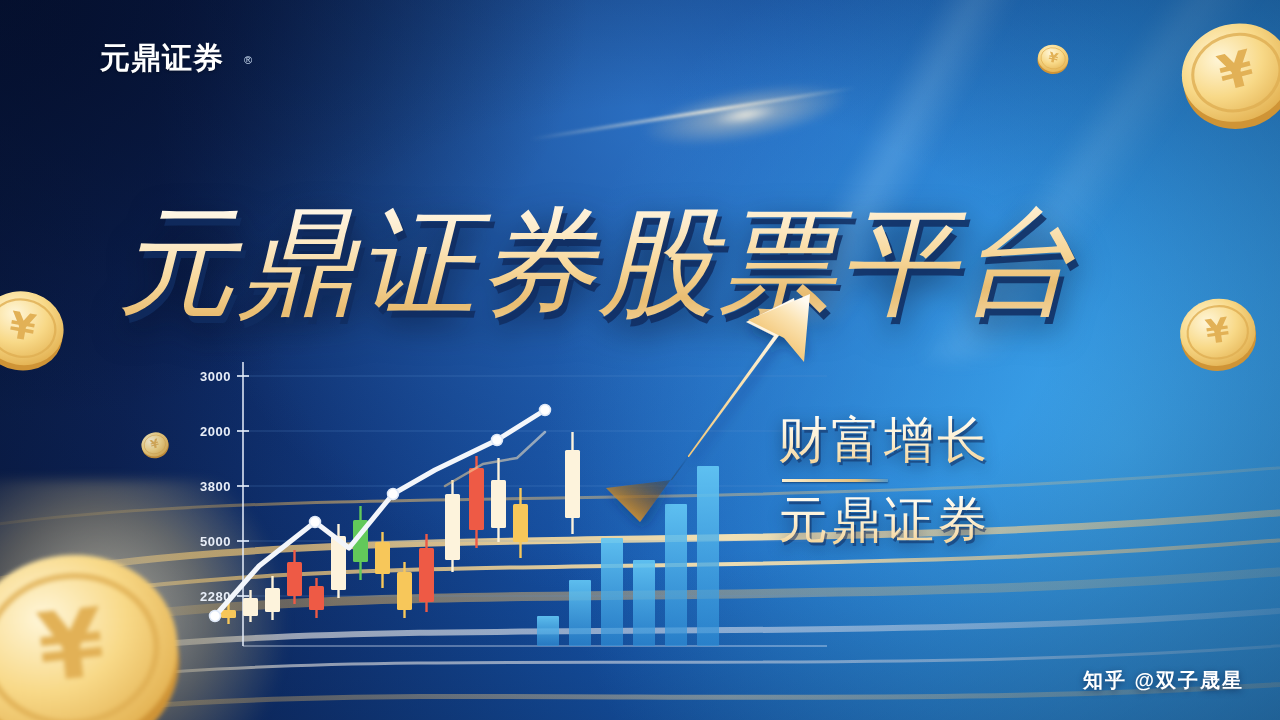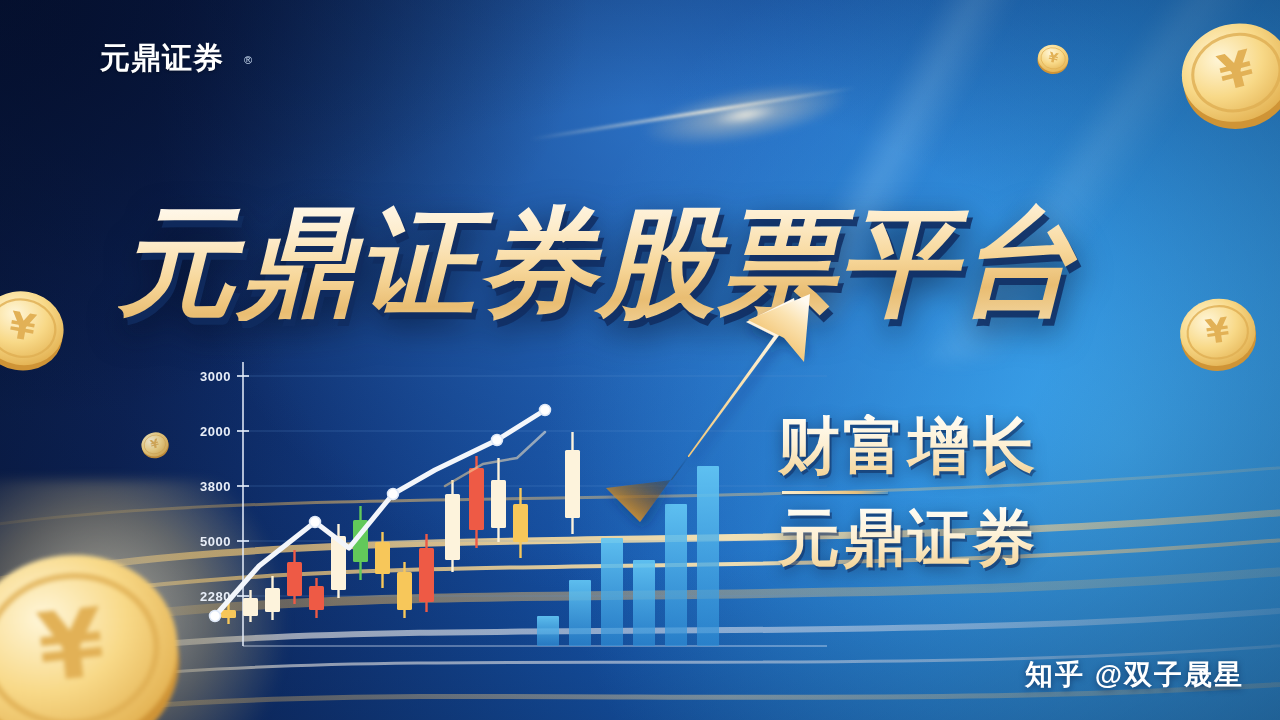--- a/index.html
+++ b/index.html
@@ -69,33 +69,33 @@
   .logo-text{
     font-size:30px;font-weight:700;color:#ffffff;letter-spacing:1px;
     text-shadow:0 1px 3px rgba(0,0,0,.35);
     font-family:"Liberation Sans","DejaVu Sans",sans-serif;
   }
   .logo-mark{font-size:11px;color:#cfe0f5;margin-top:16px;}
 
   
   .headline{
     position:absolute;left:118px;top:124px;width:1060px;
-    font-size:118px;line-height:1;font-weight:700;font-style:italic;
+    font-size:118px;line-height:1;font-weight:400;font-style:italic;
     letter-spacing:2px;white-space:nowrap;
     background:linear-gradient(178deg,#fffaf0 0%,#fdeccb 26%,#f7d79a 52%,#e9bd72 74%,#f3d9a6 100%);
     -webkit-background-clip:text;background-clip:text;
     color:transparent;-webkit-text-fill-color:transparent;
     filter:drop-shadow(4px 7px 0 rgba(17,45,96,.85)) drop-shadow(0 10px 16px rgba(3,12,36,.55));
     font-family:"Liberation Sans","DejaVu Sans",sans-serif;
   }
 
   
   .taglines{position:absolute;left:778px;top:414px;}
   .tagline{
-    font-size:62px;font-weight:700;line-height:1.04;letter-spacing:3px;
+    font-size:50px;font-weight:400;line-height:1.04;letter-spacing:3px;
     background:linear-gradient(180deg,#fffdf6 0%,#fdf0d4 48%,#f3d295 100%);
     -webkit-background-clip:text;background-clip:text;
     color:transparent;-webkit-text-fill-color:transparent;
     filter:drop-shadow(2px 3px 0 rgba(16,44,95,.55)) drop-shadow(0 4px 8px rgba(5,18,48,.45));
     font-family:"Liberation Sans","DejaVu Sans",sans-serif;
   }
   .tagline-rule{
     width:106px;height:3px;margin:13px 0 12px 4px;
     background:linear-gradient(90deg,#fdf0cf,#e8c27e 70%,rgba(232,194,126,.2));
     box-shadow:0 1px 2px rgba(6,20,50,.5);
@@ -116,21 +116,21 @@
   .coin-tr{right:-18px;top:14px;width:122px;height:122px;transform:rotate(-14deg);}
   .coin-tr-small{right:210px;top:42px;width:34px;height:34px;transform:rotate(12deg);}
   .coin-r{right:20px;top:292px;width:84px;height:84px;transform:rotate(-8deg);}
   .coin-l{left:-24px;top:284px;width:92px;height:92px;transform:rotate(10deg);}
   .coin-l-small{left:140px;top:430px;width:30px;height:30px;transform:rotate(-16deg);opacity:.9;}
   .coin-bl{left:-46px;bottom:-52px;width:236px;height:236px;transform:rotate(-6deg);filter:blur(2.2px);}
 
   
   .watermark{
     position:absolute;right:36px;bottom:26px;
-    font-size:28px;font-weight:700;color:#ffffff;letter-spacing:2px;
+    font-size:20px;font-weight:700;color:#ffffff;letter-spacing:2px;
     text-shadow:0 2px 6px rgba(8,24,60,.6);
     font-family:"Liberation Sans","DejaVu Sans",sans-serif;
   }
 </style>
 </head>
 <body>
 
 <div id="banner">
 
   <div class="bg-layer corner-dark"></div>

